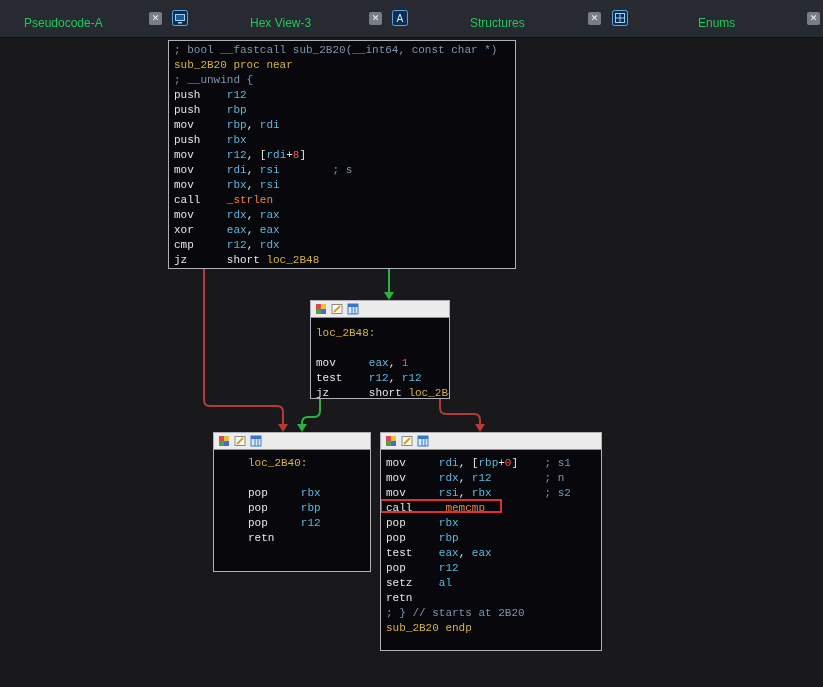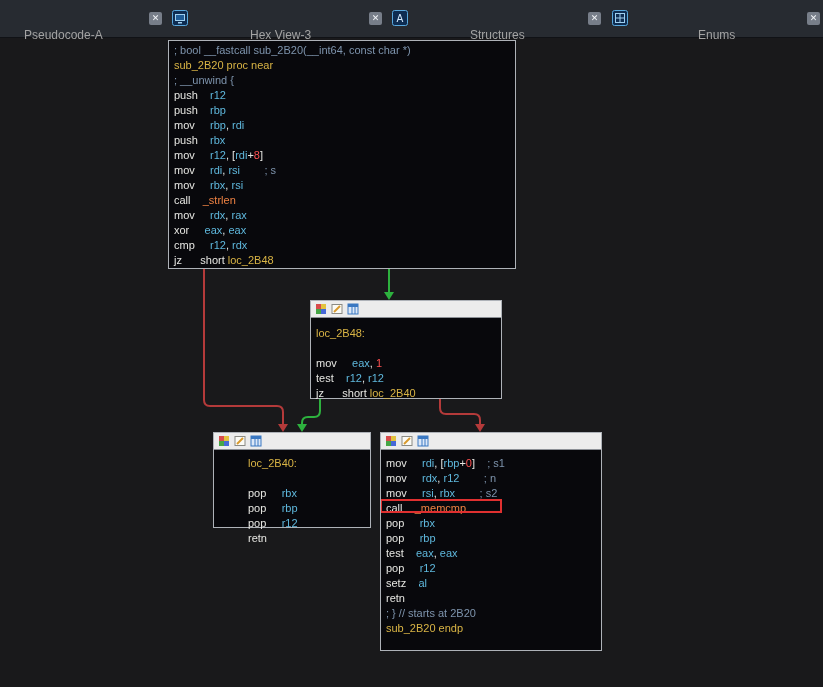--- a/index.html
+++ b/index.html
@@ -2,39 +2,39 @@
 <html style="--canvas-bg: #19191b; --tabbar-bg: #272b31; --node-bg: #08080c; --node-border: #aeb2b8; --header-bg: #ececec; --edge-green: #2db13e; --edge-red: #b43a3a; --hl-red: #e03030; --col-mn: #e6e6e2; --col-pln: #e6e6e2; --col-reg: #5fb8dd; --col-num: #ff5252; --col-com: #7e94ad; --col-lbl: #d9b445; --col-lib: #ef8243;"><head>
 <meta charset="utf-8">
 <style>
   *{box-sizing:border-box}
   html,body{margin:0;padding:0}
   body{width:823px;height:687px;position:relative;overflow:hidden;
        background:var(--canvas-bg,#19191b);font-family:"Liberation Sans",sans-serif}
 
   .tabbar{position:absolute;left:0;top:0;width:823px;height:38px;
           background:var(--tabbar-bg,#272b31);border-bottom:1px solid #101216;z-index:5}
-  .tab-label{position:absolute;top:28px;font-size:12px;color:#a3a3a3;white-space:nowrap;cursor:default}
+  .tab-label{position:absolute;top:16px;font-size:12px;color:#22c55e;white-space:nowrap;cursor:default}
   .closebtn{position:absolute;top:12px;width:13px;height:13px;border-radius:2px;
             background:#777e89;color:#f2f4f7;font-size:9px;line-height:13px;text-align:center}
   .viewicon{position:absolute;top:10px;width:16px;height:16px}
 
   .graph{position:absolute;inset:0;background:var(--canvas-bg,#19191b)}
   .edges{position:absolute;left:0;top:0;z-index:1;pointer-events:none}
   .e-green{stroke:var(--edge-green);stroke-width:2;fill:none}
   .e-red{stroke:var(--edge-red);stroke-width:2;fill:none}
   .a-green{fill:var(--edge-green)}
   .a-red{fill:var(--edge-red)}
 
   .node{position:absolute;z-index:2;background:var(--node-bg,#08080c);
         border:1px solid var(--node-border,#aeb2b8)}
   .node-header{height:17px;background:var(--header-bg,#ececec);border-bottom:1px solid #8c9096;
                display:flex;align-items:center;gap:4px;padding:0 4px}
   .hicon{display:block}
 
-  .code{font-family:Liberation Sans, sans-serif;font-size:11px;line-height:15px;
+  .code{font-family:Liberation Mono, monospace;font-size:11px;line-height:15px;
         white-space:pre;color:var(--col-pln,#e6e6e2);padding:2px 5px 0 5px;overflow:hidden;height:100%}
   .ln{position:relative;height:15px}
   .c-mn{color:var(--col-mn)}
   .c-pln{color:var(--col-pln)}
   .c-reg{color:var(--col-reg)}
   .c-num{color:var(--col-num)}
   .c-com{color:var(--col-com)}
   .c-lbl{color:var(--col-lbl)}
   .c-lib{color:var(--col-lib)}
   .hlbox{position:absolute;left:-6px;top:-2px;width:122px;height:14px;
@@ -56,42 +56,42 @@
     <polygon class="a-green" points="297,424 307,424 302,432"></polygon>
 
     <path class="e-red" d="M440,398 L440,408 Q440,414 446,414 L474,414 Q480,414 480,420 L480,425"></path>
     <polygon class="a-red" points="475,424 485,424 480,432"></polygon>
   </svg>
 
   <div class="node" style="left:168px;top:40px;width:348px;height:229px">
     <div class="code" style="padding-top:2px"><div class="ln"><span class="c-com">; bool __fastcall sub_2B20(__int64, const char *)</span></div><div class="ln"><span class="c-lbl">sub_2B20 proc near</span></div><div class="ln"><span class="c-com">; __unwind {</span></div><div class="ln"><span class="c-mn">push    </span><span class="c-reg">r12</span></div><div class="ln"><span class="c-mn">push    </span><span class="c-reg">rbp</span></div><div class="ln"><span class="c-mn">mov     </span><span class="c-reg">rbp</span><span class="c-pln">, </span><span class="c-reg">rdi</span></div><div class="ln"><span class="c-mn">push    </span><span class="c-reg">rbx</span></div><div class="ln"><span class="c-mn">mov     </span><span class="c-reg">r12</span><span class="c-pln">, [</span><span class="c-reg">rdi</span><span class="c-pln">+</span><span class="c-num">8</span><span class="c-pln">]</span></div><div class="ln"><span class="c-mn">mov     </span><span class="c-reg">rdi</span><span class="c-pln">, </span><span class="c-reg">rsi</span><span class="c-pln">        </span><span class="c-com">; s</span></div><div class="ln"><span class="c-mn">mov     </span><span class="c-reg">rbx</span><span class="c-pln">, </span><span class="c-reg">rsi</span></div><div class="ln"><span class="c-mn">call    </span><span class="c-lib">_strlen</span></div><div class="ln"><span class="c-mn">mov     </span><span class="c-reg">rdx</span><span class="c-pln">, </span><span class="c-reg">rax</span></div><div class="ln"><span class="c-mn">xor     </span><span class="c-reg">eax</span><span class="c-pln">, </span><span class="c-reg">eax</span></div><div class="ln"><span class="c-mn">cmp     </span><span class="c-reg">r12</span><span class="c-pln">, </span><span class="c-reg">rdx</span></div><div class="ln"><span class="c-mn">jz      </span><span class="c-pln">short </span><span class="c-lbl">loc_2B48</span></div></div>
   </div>
 
-  <div class="node" style="left:310px;top:300px;width:192px;height:99px">
+  <div class="node" style="left:310px;top:300px;width:140px;height:99px">
     <div class="node-header">
       <svg class="hicon" width="12" height="12">
           <rect x="1" y="1" width="5" height="5" fill="#d84b4b"></rect>
           <rect x="6" y="1" width="5" height="5" fill="#e3c33e"></rect>
           <rect x="1" y="6" width="5" height="5" fill="#46a546"></rect>
           <rect x="6" y="6" width="5" height="5" fill="#4668d8"></rect>
         </svg>
       <svg class="hicon" width="12" height="12">
           <rect x="1" y="1.5" width="10" height="9" fill="#fbfbf6" stroke="#8a8a84"></rect>
           <path d="M3 9 L9 3" stroke="#d89a2e" stroke-width="2"></path>
         </svg>
       <svg class="hicon" width="12" height="12">
           <rect x="1" y="1" width="10" height="10" fill="#dce8f8" stroke="#3a78c2"></rect>
           <rect x="1" y="1" width="10" height="3" fill="#3a78c2"></rect>
           <path d="M5 4 V11 M8 4 V11" stroke="#3a78c2"></path>
         </svg>
     </div>
     <div class="code" style="padding-top:8px"><div class="ln"><span class="c-lbl">loc_2B48:</span></div><div class="ln"><span class="c-pln"> </span></div><div class="ln"><span class="c-mn">mov     </span><span class="c-reg">eax</span><span class="c-pln">, </span><span class="c-num">1</span></div><div class="ln"><span class="c-mn">test    </span><span class="c-reg">r12</span><span class="c-pln">, </span><span class="c-reg">r12</span></div><div class="ln"><span class="c-mn">jz      </span><span class="c-pln">short </span><span class="c-lbl">loc_2B40</span></div></div>
   </div>
 
-  <div class="node" style="left:213px;top:432px;width:158px;height:96px">
+  <div class="node" style="left:213px;top:432px;width:158px;height:140px">
     <div class="node-header">
       <svg class="hicon" width="12" height="12">
           <rect x="1" y="1" width="5" height="5" fill="#d84b4b"></rect>
           <rect x="6" y="1" width="5" height="5" fill="#e3c33e"></rect>
           <rect x="1" y="6" width="5" height="5" fill="#46a546"></rect>
           <rect x="6" y="6" width="5" height="5" fill="#4668d8"></rect>
         </svg>
       <svg class="hicon" width="12" height="12">
           <rect x="1" y="1.5" width="10" height="9" fill="#fbfbf6" stroke="#8a8a84"></rect>
           <path d="M3 9 L9 3" stroke="#d89a2e" stroke-width="2"></path>

